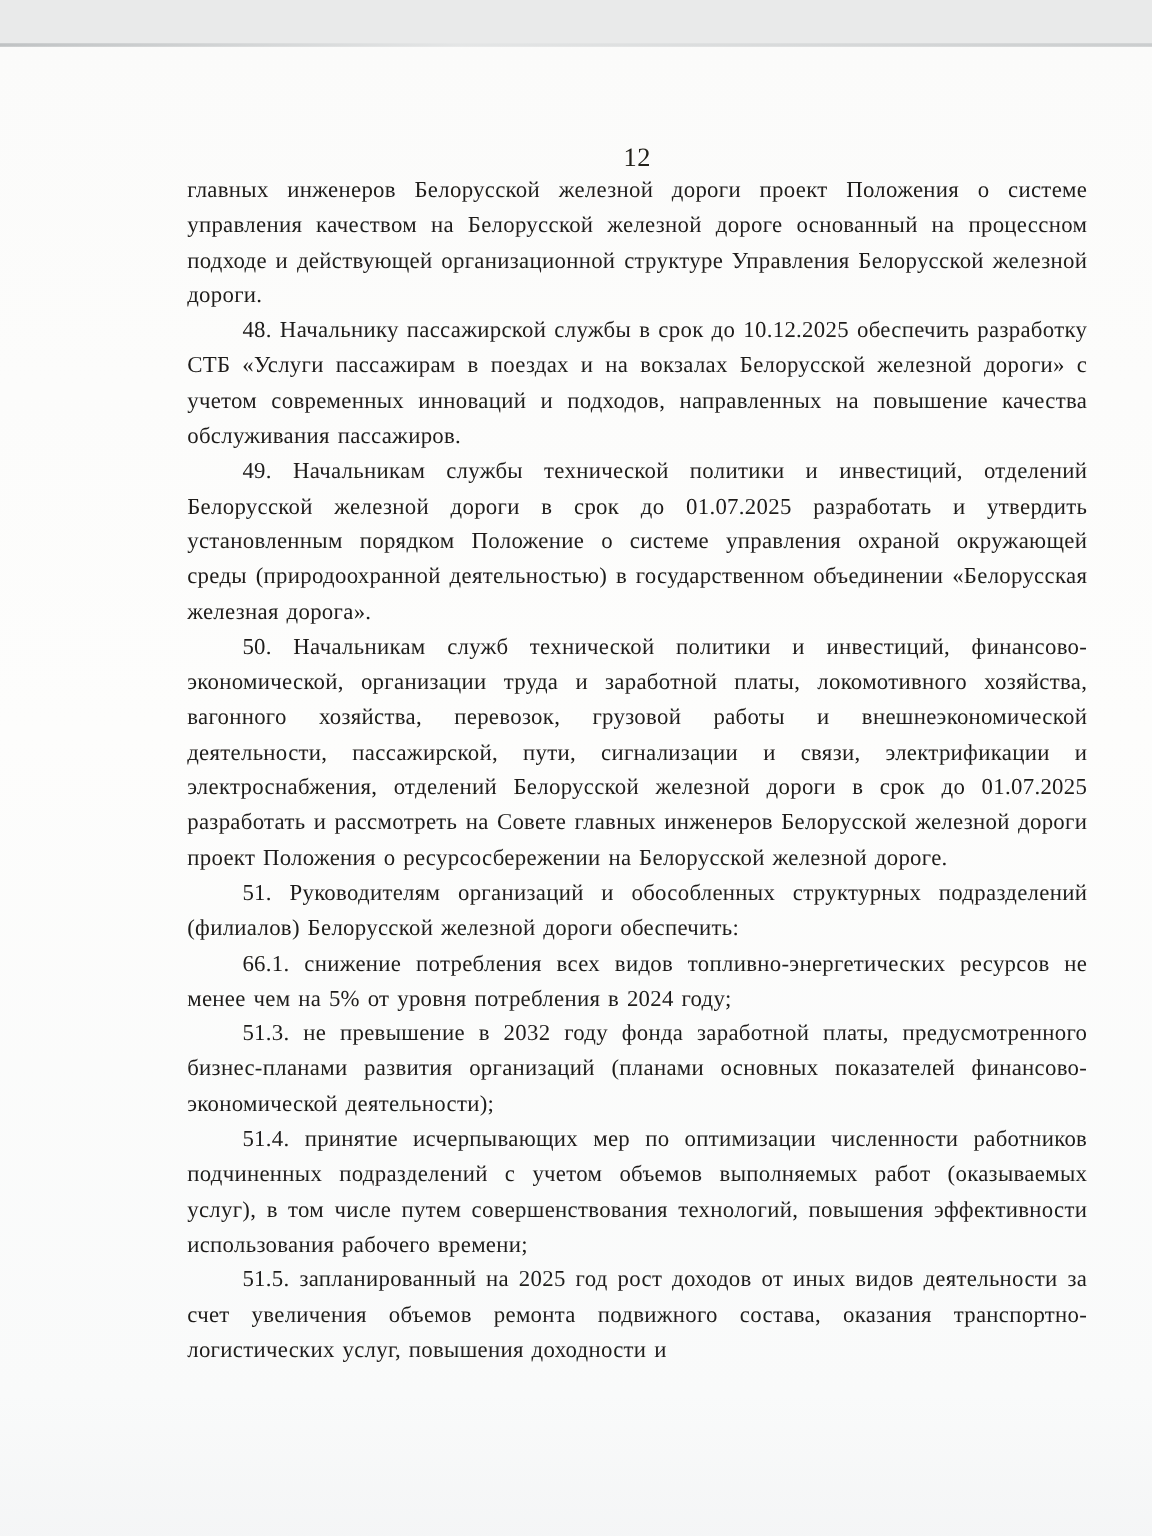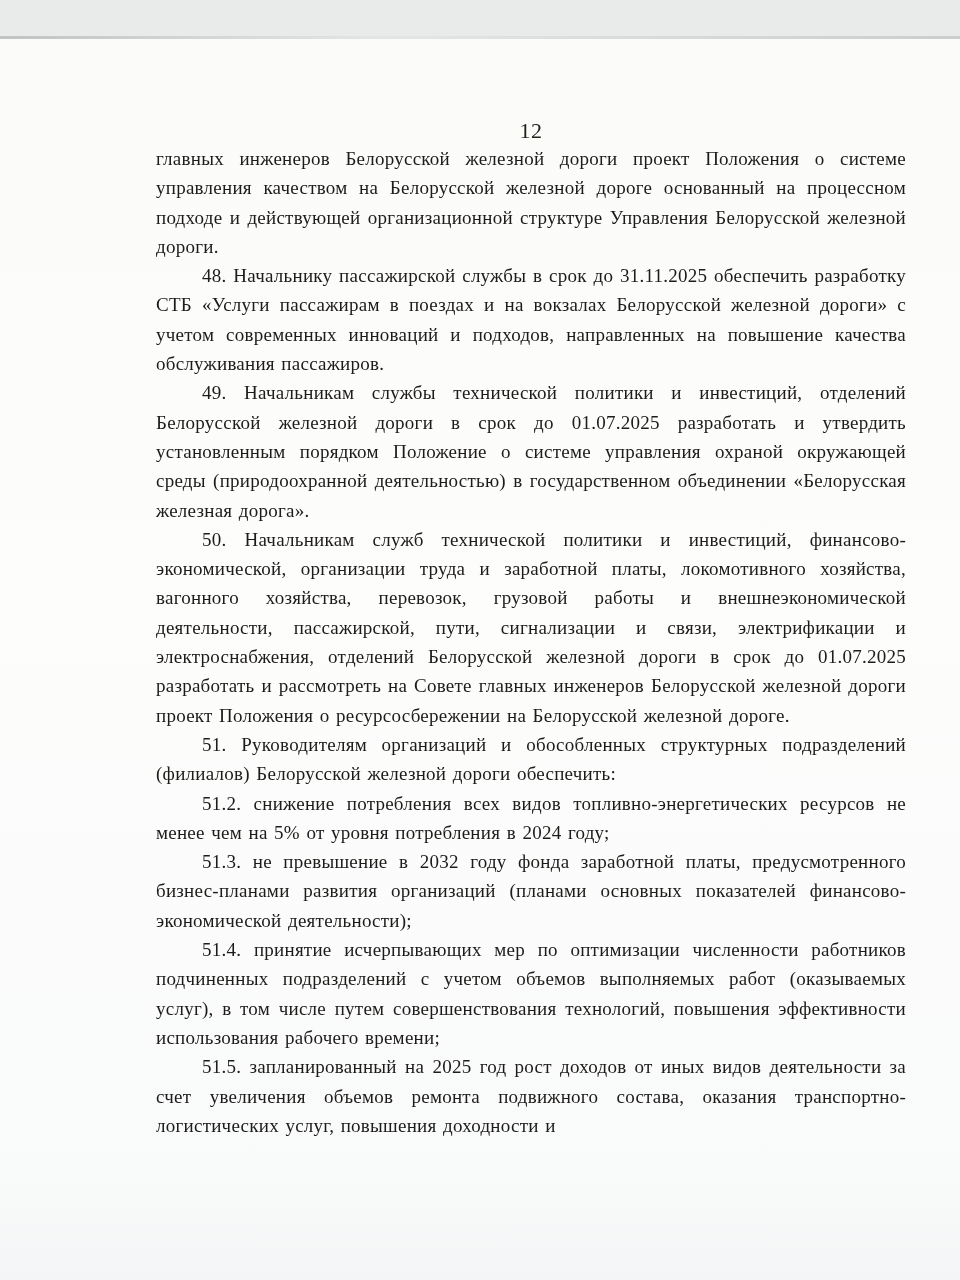--- a/index.html
+++ b/index.html
@@ -72,25 +72,25 @@
 <body>
 
 <div class="scan-page">
 
   <div class="scan-edge-top"></div>
 
   <div class="page-number">12</div>
 
   <div class="body-text">
     <p class="para no-indent">главных инженеров Белорусской железной дороги проект Положения о системе управления качеством на Белорусской железной дороге основанный на процессном подходе и действующей организационной структуре Управления Белорусской железной дороги.</p>
-    <p class="para">48. Начальнику пассажирской службы в срок до 31.11.2025 обеспечить разработку СТБ «Услуги пассажирам в поездах и на вокзалах Белорусской железной дороги» с учетом современных инноваций и подходов, направленных на повышение качества обслуживания пассажиров.</p>
+    <p class="para">48. Начальнику пассажирской службы в срок до 10.12.2025 обеспечить разработку СТБ «Услуги пассажирам в поездах и на вокзалах Белорусской железной дороги» с учетом современных инноваций и подходов, направленных на повышение качества обслуживания пассажиров.</p>
     <p class="para">49. Начальникам службы технической политики и инвестиций, отделений Белорусской железной дороги в срок до 01.07.2025 разработать и утвердить установленным порядком Положение о системе управления охраной окружающей среды (природоохранной деятельностью) в государственном объединении «Белорусская железная дорога».</p>
     <p class="para">50. Начальникам служб технической политики и инвестиций, финансово-экономической, организации труда и заработной платы, локомотивного хозяйства, вагонного хозяйства, перевозок, грузовой работы и внешнеэкономической деятельности, пассажирской, пути, сигнализации и связи, электрификации и электроснабжения, отделений Белорусской железной дороги в срок до 01.07.2025 разработать и рассмотреть на Совете главных инженеров Белорусской железной дороги проект Положения о ресурсосбережении на Белорусской железной дороге.</p>
     <p class="para">51. Руководителям организаций и обособленных структурных подразделений (филиалов) Белорусской железной дороги обеспечить:</p>
-    <p class="para">51.2. снижение потребления всех видов топливно-энергетических ресурсов не менее чем на 5% от уровня потребления в 2024 году;</p>
+    <p class="para">66.1. снижение потребления всех видов топливно-энергетических ресурсов не менее чем на 5% от уровня потребления в 2024 году;</p>
     <p class="para">51.3. не превышение в 2032 году фонда заработной платы, предусмотренного бизнес-планами развития организаций (планами основных показателей финансово-экономической деятельности);</p>
     <p class="para">51.4. принятие исчерпывающих мер по оптимизации численности работников подчиненных подразделений с учетом объемов выполняемых работ (оказываемых услуг), в том числе путем совершенствования технологий, повышения эффективности использования рабочего времени;</p>
     <p class="para">51.5. запланированный на 2025 год рост доходов от иных видов деятельности за счет увеличения объемов ремонта подвижного состава, оказания транспортно-логистических услуг, повышения доходности и</p>
   </div>
 
   <div class="scan-edge-bottom"></div>
 
 </div>
 
 </body></html>

